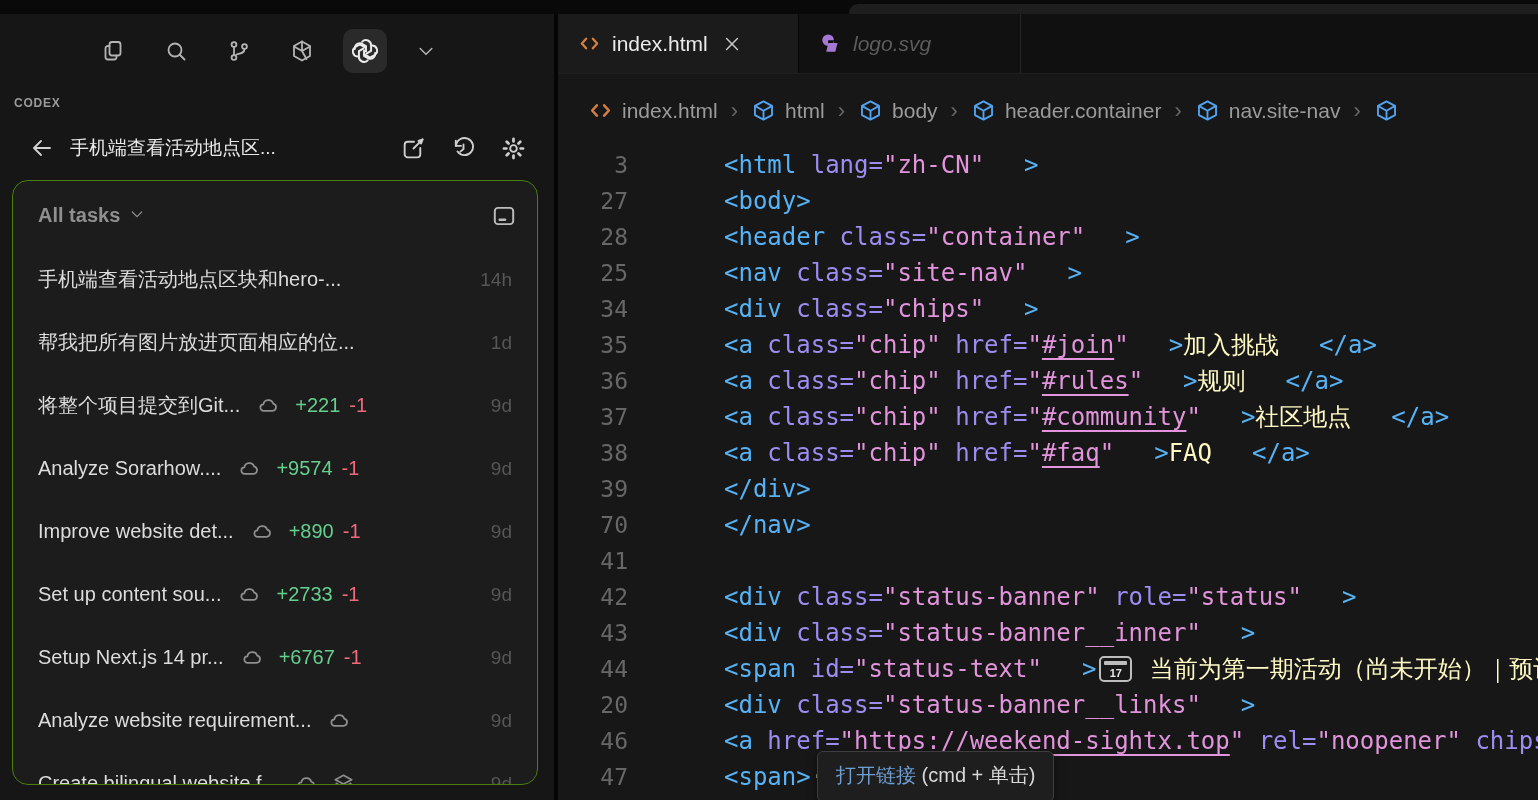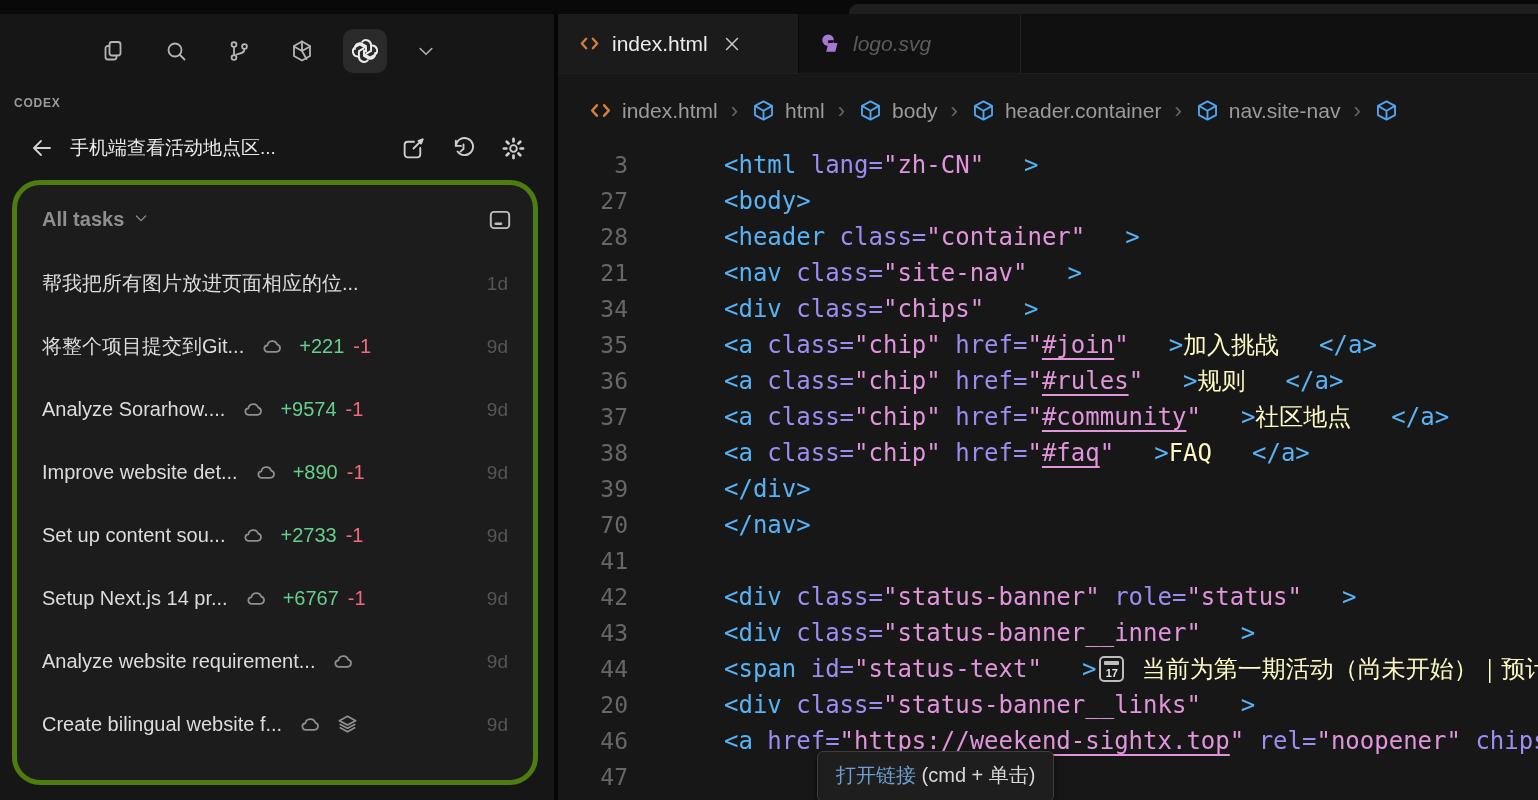--- a/index.html
+++ b/index.html
@@ -30,21 +30,21 @@
 
   .task-header { display:flex; align-items:center; margin-top:20px; padding:0 28px 0 30px; height:36px; }
   .back-btn { width:24px; height:24px; color:#d2d2d2; flex:none; }
   .back-btn svg { width:24px; height:24px; }
   .task-header-title { margin-left:16px; font-size:19px; color:#e8e8e8; white-space:nowrap; overflow:hidden; }
   .task-header-actions { margin-left:auto; display:flex; gap:25px; }
   .hdr-icon { width:25px; height:25px; color:#cfcfcf; }
   .hdr-icon svg { width:25px; height:25px; }
 
   .tasks-card { position:absolute; left:12px; right:16px; top:166px; bottom:15px;
-                background:#1c1c1c; border:5px solid #4d7c0f; border-radius:28px; overflow:hidden; }
+                background:#1c1c1c; border:1px solid #4d7c0f; border-radius:16px; overflow:hidden; }
   .card-head { display:flex; align-items:flex-start; padding:22px 20px 0 25px; height:67px; }
   .all-tasks { display:flex; align-items:center; gap:9px; color:#8f8f8f; font-size:20px; font-weight:bold; }
   .all-tasks svg { width:16px; height:16px; margin-top:3px; }
   .panel-btn { margin-left:auto; width:26px; height:26px; color:#bdbdbd; }
   .panel-btn svg { width:26px; height:26px; }
 
   .task-row { display:flex; align-items:center; height:63px; padding:0 25px; }
   .task-title { font-size:20px; color:#dcdcdc; white-space:nowrap; }
   .task-cloud { margin-left:17px; width:23px; height:23px; color:#8f8f8f; flex:none; }
   .task-cloud svg, .task-layers svg { width:23px; height:23px; display:block; }
@@ -76,21 +76,21 @@
 
   .code { flex:1; font-family:"DejaVu Sans Mono", monospace; font-size:24px; position:relative; }
   .code-line { display:flex; align-items:center; height:36px; white-space:pre; }
   .ln { width:70px; text-align:right; color:#676767; font-size:23px; flex:none; }
   .lc { padding-left:56px; display:flex; align-items:center; }
   .tok-tag { color:#57b3f6;margin-left:40px; }
   .tok-attr { color:#9d8df2; }
   .tok-str { color:#e294dc; }
   .tok-link { color:#e294dc; text-decoration:underline; text-decoration-thickness:2px; text-underline-offset:5px; }
   .tok-txt { color:#fef9c3; }
-  .cal { width:25px; height:26px; border:2px solid #bdbdbd; border-radius:5px; position:relative; flex:none;
+  .cal { width:33px; height:26px; border:2px solid #bdbdbd; border-radius:5px; position:relative; flex:none;
          display:inline-flex; align-items:flex-end; justify-content:center; margin:0 3px;
          font-family:"Liberation Sans",sans-serif; }
   .cal::before { content:""; position:absolute; top:3px; left:3px; right:3px; height:4px; background:#bdbdbd; border-radius:1px; }
   .cal-day { font-size:11px; font-weight:bold; color:#e8e8e8; line-height:13px; }
 
   .tooltip { position:absolute; left:259px; top:737px; background:#1e1e1e; border:1px solid #3e3e3e;
              border-radius:6px; padding:10px 18px 12px 18px; font-size:20px; white-space:nowrap; z-index:5;
              box-shadow:0 4px 10px rgba(0,0,0,.5); }
   .tooltip-link { color:#6f9ed2;font-family:Liberation Serif, serif; }
   .tooltip-suffix { color:#d8d8d8; }
@@ -181,20 +181,24 @@
                   <path d="M5 9l7 7 7-7"></path>
                 </svg></span>
           </span>
           <span class="panel-btn"><svg viewBox="0 0 24 24" fill="none" stroke="currentColor" stroke-width="1.8" stroke-linecap="round" stroke-linejoin="round">
                 <rect x="3.5" y="4.5" width="17" height="15" rx="3"></rect>
                 <path d="M8 15.5h5" stroke-width="2.2"></path>
               </svg></span>
         </div>
         <div class="task-list">
             <div class="task-row">
+              <span class="task-title">手机端查看活动地点区块和hero-...</span>
+              <span class="task-time">14h</span>
+            </div>
+            <div class="task-row">
               <span class="task-title">帮我把所有图片放进页面相应的位...</span>
               <span class="task-time">1d</span>
             </div>
             <div class="task-row">
               <span class="task-title">将整个项目提交到Git...</span>
               <span class="task-cloud">
                 <svg viewBox="0 0 24 24" fill="none" stroke="currentColor" stroke-width="1.8" stroke-linecap="round" stroke-linejoin="round">
                   <path d="M7 17.5h9.2a3.8 3.8 0 0 0 .7-7.5 5.3 5.3 0 0 0-10.3.9A3.3 3.3 0 0 0 7 17.5z"></path>
                 </svg>
               </span>
@@ -357,35 +361,35 @@
                 <path d="M12 3.2l8.2 4.4v8.8L12 20.8l-8.2-4.4V7.6z"></path>
                 <path d="M12 12.2L3.8 7.6M12 12.2l8.2-4.6M12 12.2v8.6"></path>
               </svg>
             </span>
           </span>
         </div>
       <div class="code">
           <div class="code-line"><span class="ln">3</span><span class="lc"><span class="tok-tag">&lt;html</span><span class="tok-attr"> lang=</span><span class="tok-str">"zh-CN"</span><span class="tok-tag">&gt;</span></span></div>
           <div class="code-line"><span class="ln">27</span><span class="lc"><span class="tok-tag">&lt;body&gt;</span></span></div>
           <div class="code-line"><span class="ln">28</span><span class="lc"><span class="tok-tag">&lt;header</span><span class="tok-attr"> class=</span><span class="tok-str">"container"</span><span class="tok-tag">&gt;</span></span></div>
-          <div class="code-line"><span class="ln">21</span><span class="lc"><span class="tok-tag">&lt;nav</span><span class="tok-attr"> class=</span><span class="tok-str">"site-nav"</span><span class="tok-tag">&gt;</span></span></div>
+          <div class="code-line"><span class="ln">25</span><span class="lc"><span class="tok-tag">&lt;nav</span><span class="tok-attr"> class=</span><span class="tok-str">"site-nav"</span><span class="tok-tag">&gt;</span></span></div>
           <div class="code-line"><span class="ln">34</span><span class="lc"><span class="tok-tag">&lt;div</span><span class="tok-attr"> class=</span><span class="tok-str">"chips"</span><span class="tok-tag">&gt;</span></span></div>
           <div class="code-line"><span class="ln">35</span><span class="lc"><span class="tok-tag">&lt;a</span><span class="tok-attr"> class=</span><span class="tok-str">"chip"</span><span class="tok-attr"> href=</span><span class="tok-str">"</span><span class="tok-link">#join</span><span class="tok-str">"</span><span class="tok-tag">&gt;</span><span class="tok-txt">加入挑战</span><span class="tok-tag">&lt;/a&gt;</span></span></div>
           <div class="code-line"><span class="ln">36</span><span class="lc"><span class="tok-tag">&lt;a</span><span class="tok-attr"> class=</span><span class="tok-str">"chip"</span><span class="tok-attr"> href=</span><span class="tok-str">"</span><span class="tok-link">#rules</span><span class="tok-str">"</span><span class="tok-tag">&gt;</span><span class="tok-txt">规则</span><span class="tok-tag">&lt;/a&gt;</span></span></div>
           <div class="code-line"><span class="ln">37</span><span class="lc"><span class="tok-tag">&lt;a</span><span class="tok-attr"> class=</span><span class="tok-str">"chip"</span><span class="tok-attr"> href=</span><span class="tok-str">"</span><span class="tok-link">#community</span><span class="tok-str">"</span><span class="tok-tag">&gt;</span><span class="tok-txt">社区地点</span><span class="tok-tag">&lt;/a&gt;</span></span></div>
           <div class="code-line"><span class="ln">38</span><span class="lc"><span class="tok-tag">&lt;a</span><span class="tok-attr"> class=</span><span class="tok-str">"chip"</span><span class="tok-attr"> href=</span><span class="tok-str">"</span><span class="tok-link">#faq</span><span class="tok-str">"</span><span class="tok-tag">&gt;</span><span class="tok-txt">FAQ</span><span class="tok-tag">&lt;/a&gt;</span></span></div>
           <div class="code-line"><span class="ln">39</span><span class="lc"><span class="tok-tag">&lt;/div&gt;</span></span></div>
           <div class="code-line"><span class="ln">70</span><span class="lc"><span class="tok-tag">&lt;/nav&gt;</span></span></div>
           <div class="code-line"><span class="ln">41</span></div>
           <div class="code-line"><span class="ln">42</span><span class="lc"><span class="tok-tag">&lt;div</span><span class="tok-attr"> class=</span><span class="tok-str">"status-banner"</span><span class="tok-attr"> role=</span><span class="tok-str">"status"</span><span class="tok-tag">&gt;</span></span></div>
           <div class="code-line"><span class="ln">43</span><span class="lc"><span class="tok-tag">&lt;div</span><span class="tok-attr"> class=</span><span class="tok-str">"status-banner__inner"</span><span class="tok-tag">&gt;</span></span></div>
           <div class="code-line"><span class="ln">44</span><span class="lc"><span class="tok-tag">&lt;span</span><span class="tok-attr"> id=</span><span class="tok-str">"status-text"</span><span class="tok-tag">&gt;</span><span class="cal"><span class="cal-day">17</span></span><span class="tok-txt"> 当前为第一期活动（尚未开始）｜预计本周五</span></span></div>
           <div class="code-line"><span class="ln">20</span><span class="lc"><span class="tok-tag">&lt;div</span><span class="tok-attr"> class=</span><span class="tok-str">"status-banner__links"</span><span class="tok-tag">&gt;</span></span></div>
           <div class="code-line"><span class="ln">46</span><span class="lc"><span class="tok-tag">&lt;a</span><span class="tok-attr"> href=</span><span class="tok-str">"</span><span class="tok-link">https://weekend-sightx.top</span><span class="tok-str">"</span><span class="tok-attr"> rel=</span><span class="tok-str">"noopener"</span><span class="tok-attr"> chips=</span></span></div>
-          <div class="code-line"><span class="ln">47</span></div>
+          <div class="code-line"><span class="ln">47</span><span class="lc"><span class="tok-tag">&lt;span&gt;</span><span class="tok-txt">·</span><span class="tok-tag">&lt;/</span></span></div>
         </div>
       <div class="tooltip">
         <span class="tooltip-link">打开链接</span><span class="tooltip-suffix"> (cmd + 单击)</span>
       </div>
     </section>
 
   </div>
 </div>
 
 </body></html>

